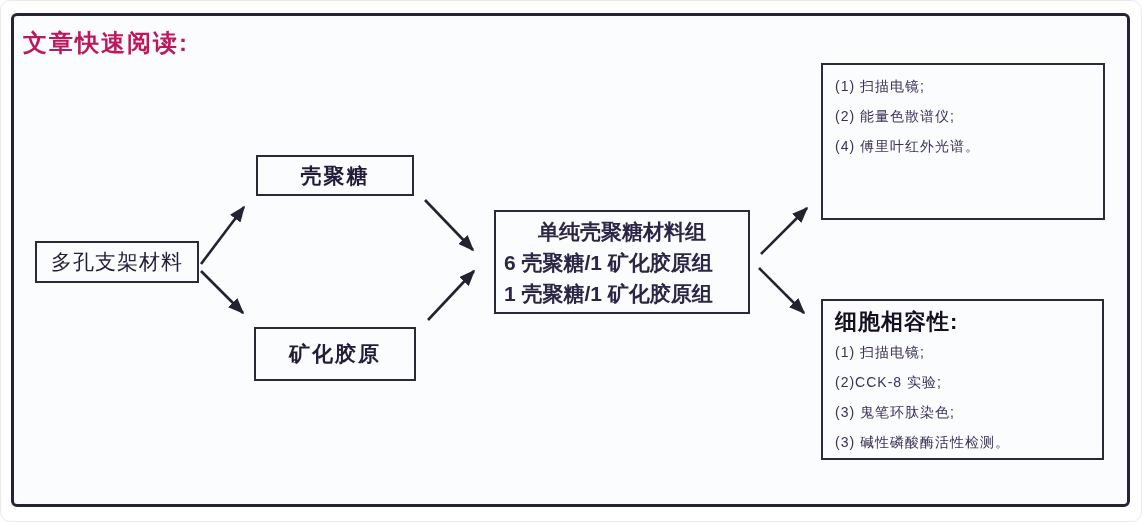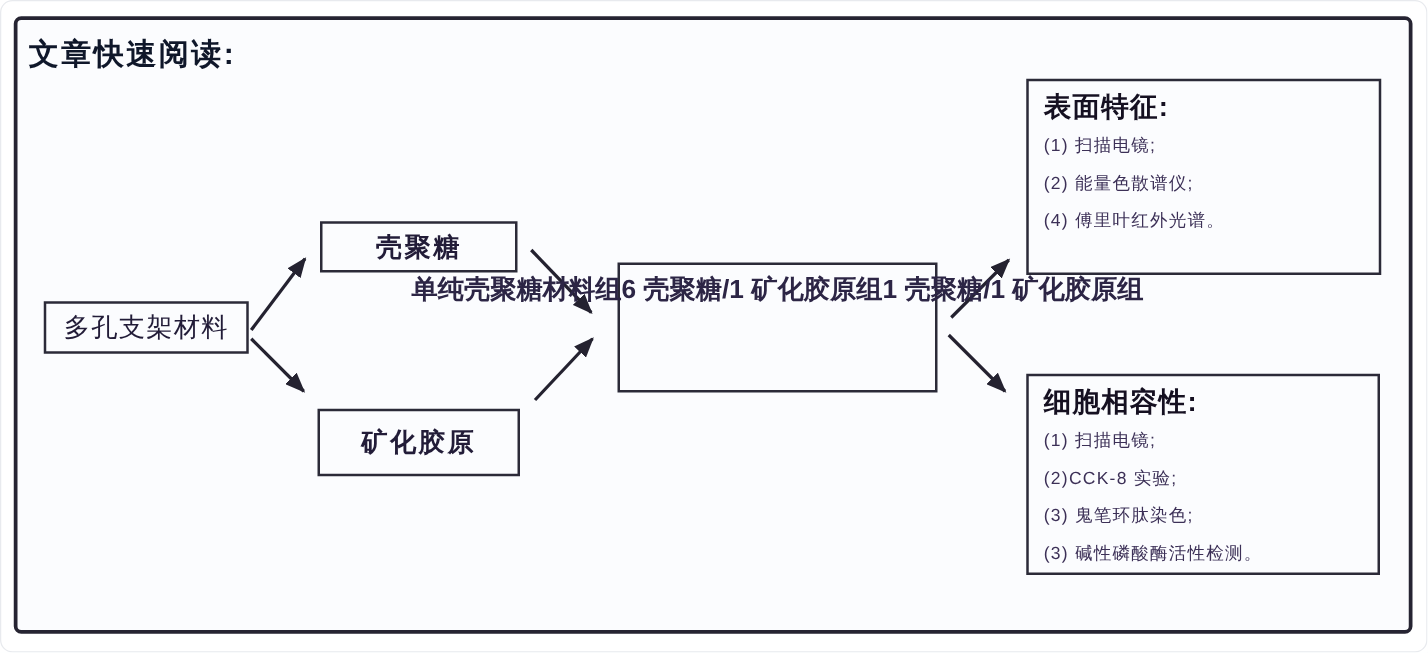--- a/index.html
+++ b/index.html
@@ -29,38 +29,38 @@
     background: #fbfcfe;
     box-sizing: border-box;
   }
   .diagram-title {
     position: absolute;
     left: 22px;
     top: 26px;
     font-size: 24px;
     font-weight: bold;
     letter-spacing: 2px;
-    color: #0f172a;
+    color: #be185d;
   }
   .node {
     position: absolute;
     border: 2px solid #2b2a38;
     background: transparent;
     box-sizing: border-box;
     color: #221c38;
     display: flex;
     align-items: center;
     justify-content: center;
   }
   .node-source   { left: 34px;  top: 240px; width: 164px; height: 42px; font-size: 21px; font-weight: 400; letter-spacing: 1px; }
-  .node-chitosan { left: 255px; top: 154px; width: 158px; height: 41px; font-size: 21px; font-weight: 600; letter-spacing: 2px; margin-top: 22px; }
+  .node-chitosan { left: 255px; top: 154px; width: 158px; height: 41px; font-size: 21px; font-weight: 600; letter-spacing: 2px; }
   .node-collagen { left: 253px; top: 326px; width: 162px; height: 54px; font-size: 21px; font-weight: 600; letter-spacing: 2px; }
   .node-groups {
     left: 493px; top: 209px; width: 256px; height: 104px;
-    flex-direction: row;
+    flex-direction: column;
     justify-content: center;
     align-items: stretch;
     padding: 4px 8px;
     font-size: 21px;
     font-weight: 600;
     color: #2c2545;
   }
   .node-groups .group-line { line-height: 31px; white-space: nowrap; }
   .node-groups .group-line.centered { text-align: center; }
   .panel {
@@ -130,21 +130,20 @@
     <span>矿化胶原</span>
   </div>
 
   <div class="node node-groups">
     <div class="group-line centered">单纯壳聚糖材料组</div>
     <div class="group-line">6 壳聚糖/1 矿化胶原组</div>
     <div class="group-line">1 壳聚糖/1 矿化胶原组</div>
   </div>
 
   <div class="panel panel-surface">
-    <div class="panel-header">表面特征:</div>
     <div class="panel-item">(1) 扫描电镜;</div>
     <div class="panel-item">(2) 能量色散谱仪;</div>
     <div class="panel-item">(4) 傅里叶红外光谱。</div>
   </div>
 
   <div class="panel panel-cell">
     <div class="panel-header">细胞相容性:</div>
     <div class="panel-item">(1) 扫描电镜;</div>
     <div class="panel-item">(2)CCK-8 实验;</div>
     <div class="panel-item">(3) 鬼笔环肽染色;</div>

